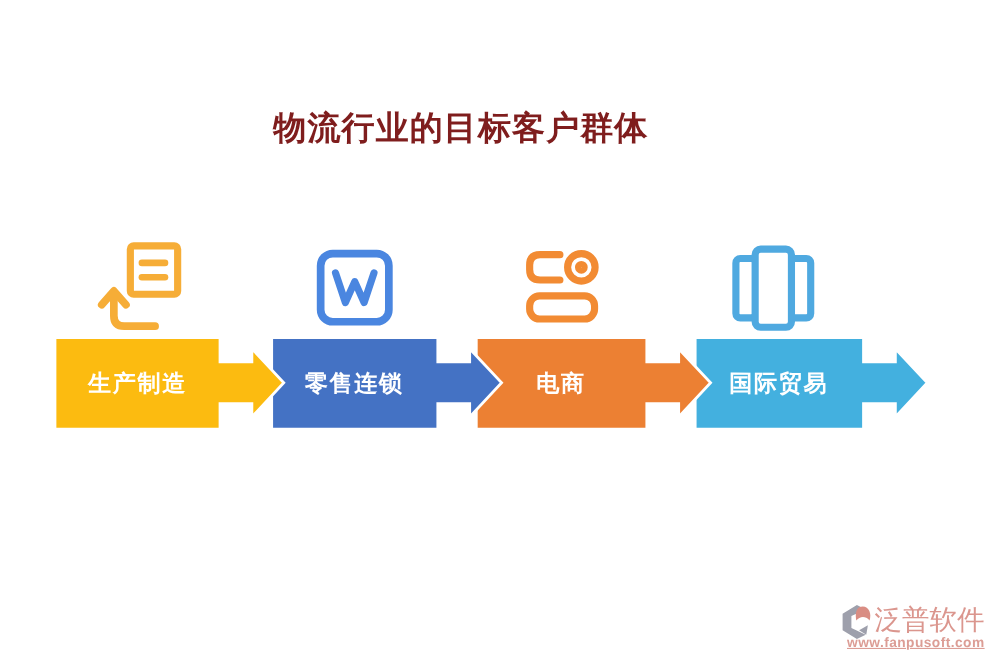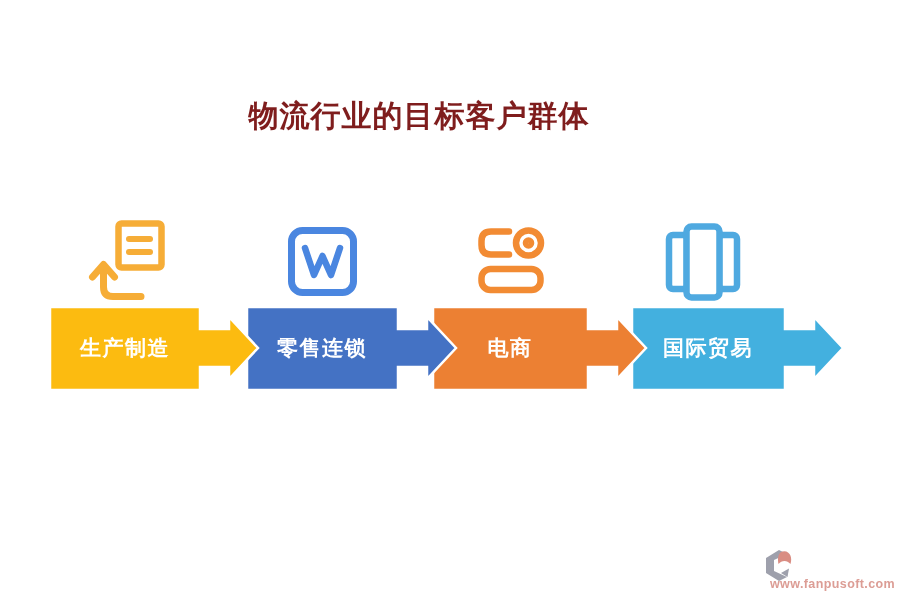--- a/index.html
+++ b/index.html
@@ -76,14 +76,15 @@
     <text class="block-label" x="708" y="355">国际贸易</text>
   </g>
 </svg>
 
 <div class="watermark">
   <svg class="wm-mark" width="32" height="34" viewBox="0 0 32 34">
     <path d="M17,2 L4,10 L4,25 L17,33 L25,29 L12,23 L12,12 L25,6 Z" fill="#9EA0AC"></path>
     <path d="M19,4 C27,1 31,9 28.5,16 C24.5,11.5 19.5,12.5 16.5,16 C15.5,11 16,6 19,4 Z" fill="#D98D83"></path>
     <path d="M19,25 L27,20.5 L25.5,29 Z" fill="#9EA0AC"></path>
   </svg>
-  <div class="wm-url" style="color: rgb(220, 157, 149);">www.fanpusoft.com</div>
+  <div class="wm-brand" style="color: rgb(219, 150, 142);">泛普软件</div>
+  <div class="wm-url" style="color: rgb(220, 157, 149); text-decoration: underline;">www.fanpusoft.com</div>
 </div>
 
 </body></html>

